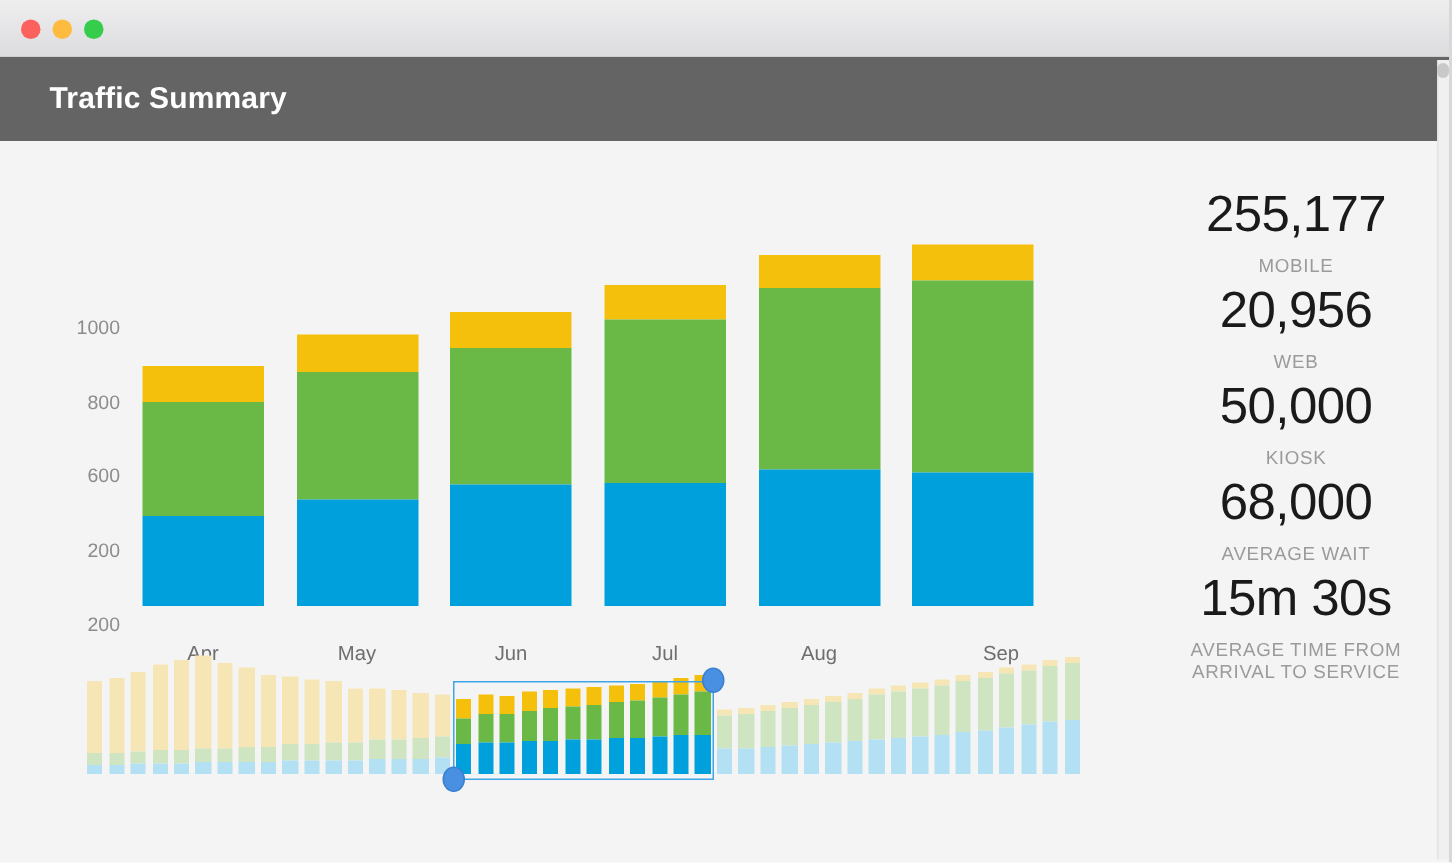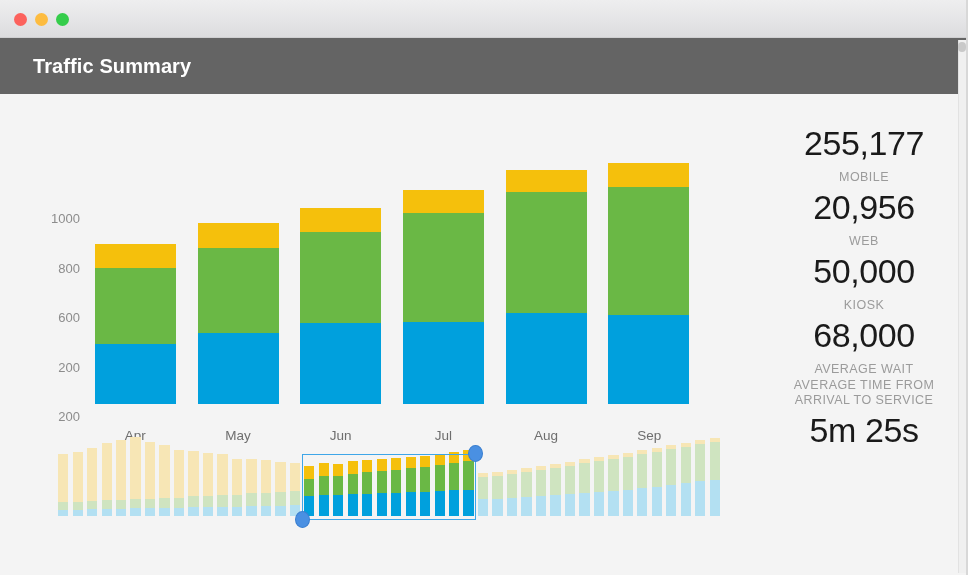--- a/index.html
+++ b/index.html
@@ -236,21 +236,21 @@
               <div class="seg" style="background: rgb(245, 192, 12); height: 23.56px;"></div>
               <div class="seg" style="background: rgb(106, 184, 69); height: 127.72px;"></div>
               <div class="seg" style="background: rgb(0, 160, 221); height: 89.28px;"></div>
             </div>
           </div>
       <div class="xlabel" style="left: 0px; width: 102.667px;">Apr</div>
           <div class="xlabel" style="left: 102.667px; width: 102.667px;">May</div>
           <div class="xlabel" style="left: 205.333px; width: 102.667px;">Jun</div>
           <div class="xlabel" style="left: 308px; width: 102.667px; text-align: center;">Jul</div>
           <div class="xlabel" style="left: 410.667px; width: 102.667px;">Aug</div>
-          <div class="xlabel" style="left: 514px; width: 102.667px; text-align: center;">Sep</div>
+          <div class="xlabel" style="left: 532px; width: 102.667px; text-align: center;">Sep</div>
         </div>
 
       <div class="navigator">
         <div class="nav-bars" id="nav-bars">
             <div class="nav-bar" style="left: 2.1px; width: 10.2783px;">
               <div class="nav-seg" style="background: rgb(247, 230, 181); height: 48px;"></div>
               <div class="nav-seg" style="background: rgb(207, 228, 192); height: 8px;"></div>
               <div class="nav-seg" style="background: rgb(179, 224, 242); height: 6px;"></div>
             </div>
             <div class="nav-bar" style="left: 16.5783px; width: 10.2783px;">
@@ -497,24 +497,24 @@
         <div class="stat-block">
           <div class="stat-label">WEB</div>
           <div class="stat-value">50,000</div>
         </div>
         <div class="stat-block">
           <div class="stat-label">KIOSK</div>
           <div class="stat-value">68,000</div>
         </div>
         <div class="stat-block">
           <div class="stat-label">AVERAGE WAIT</div>
+          <div class="stat-value">15m 30s</div>
         </div>
         <div class="stat-block">
           <div class="stat-label">AVERAGE TIME FROM ARRIVAL TO SERVICE</div>
-          <div class="stat-value">5m 25s</div>
         </div>
       </div>
   </div>
 
   <div class="scroll-track"></div>
   <div class="scroll-thumb"></div>
   <div class="edge-right"></div>
 </div>
 
 </body></html>

